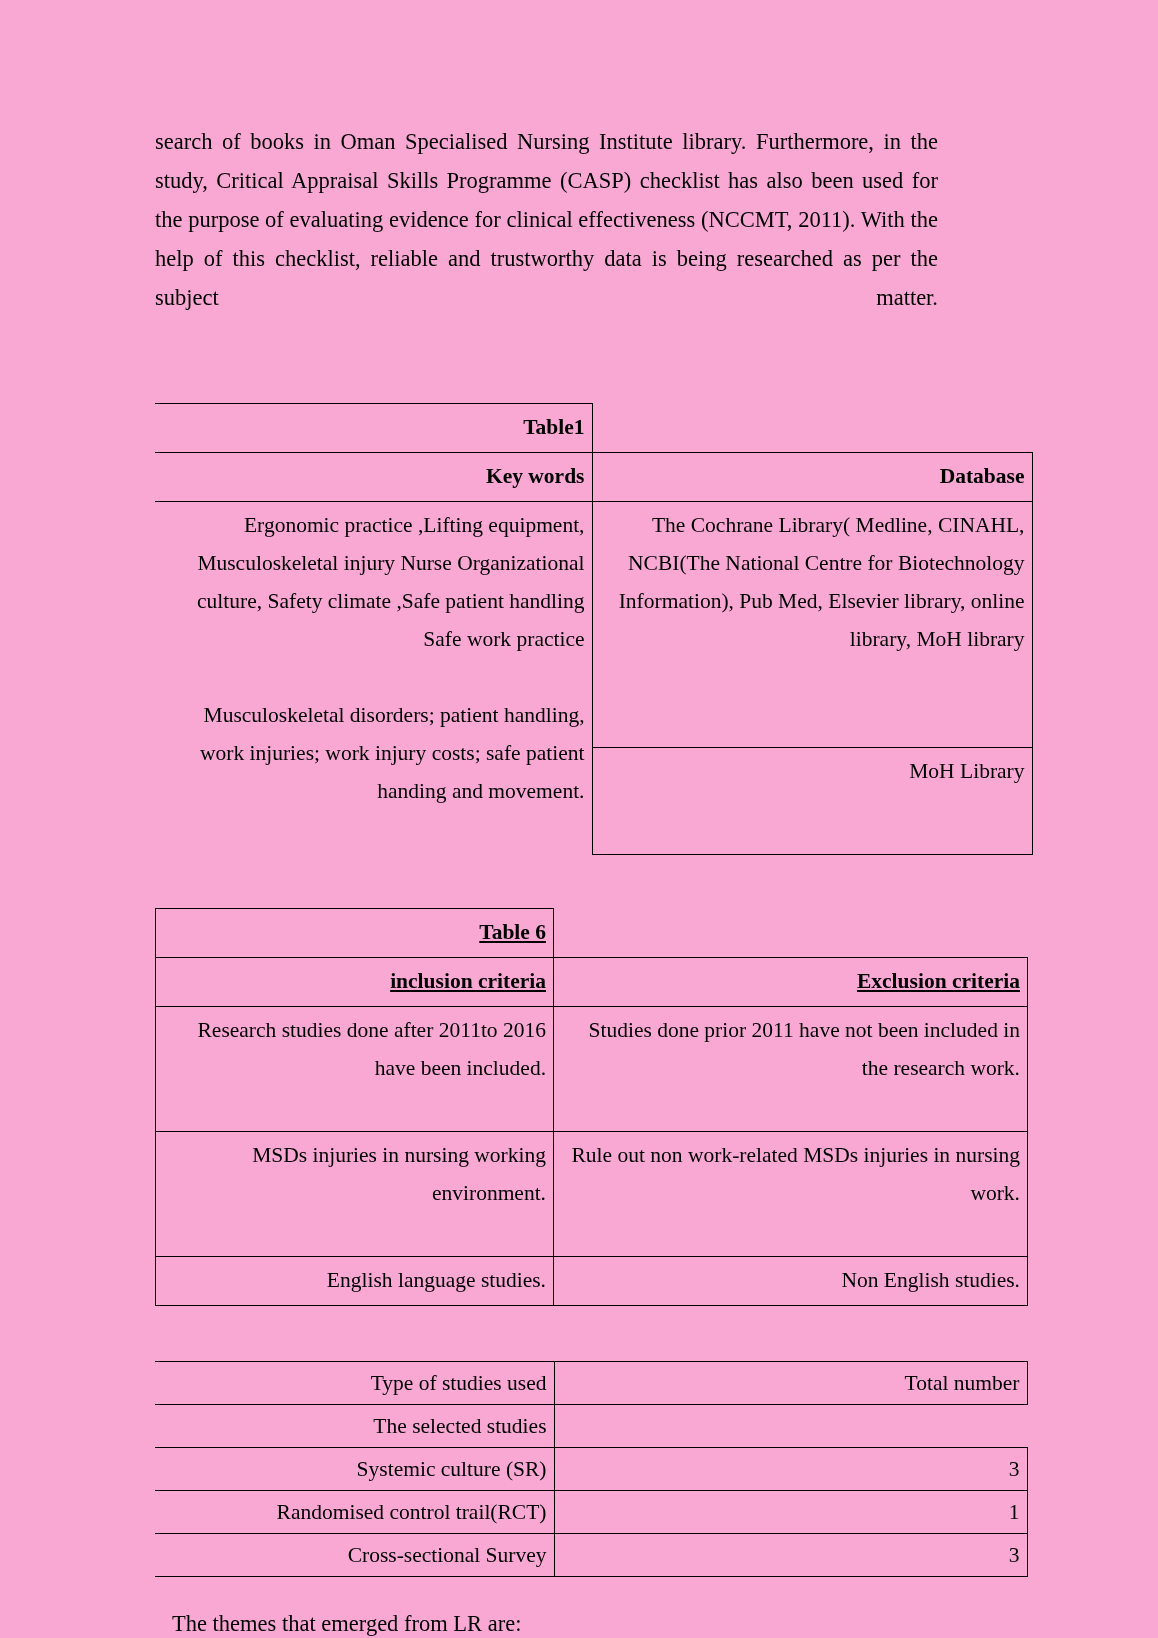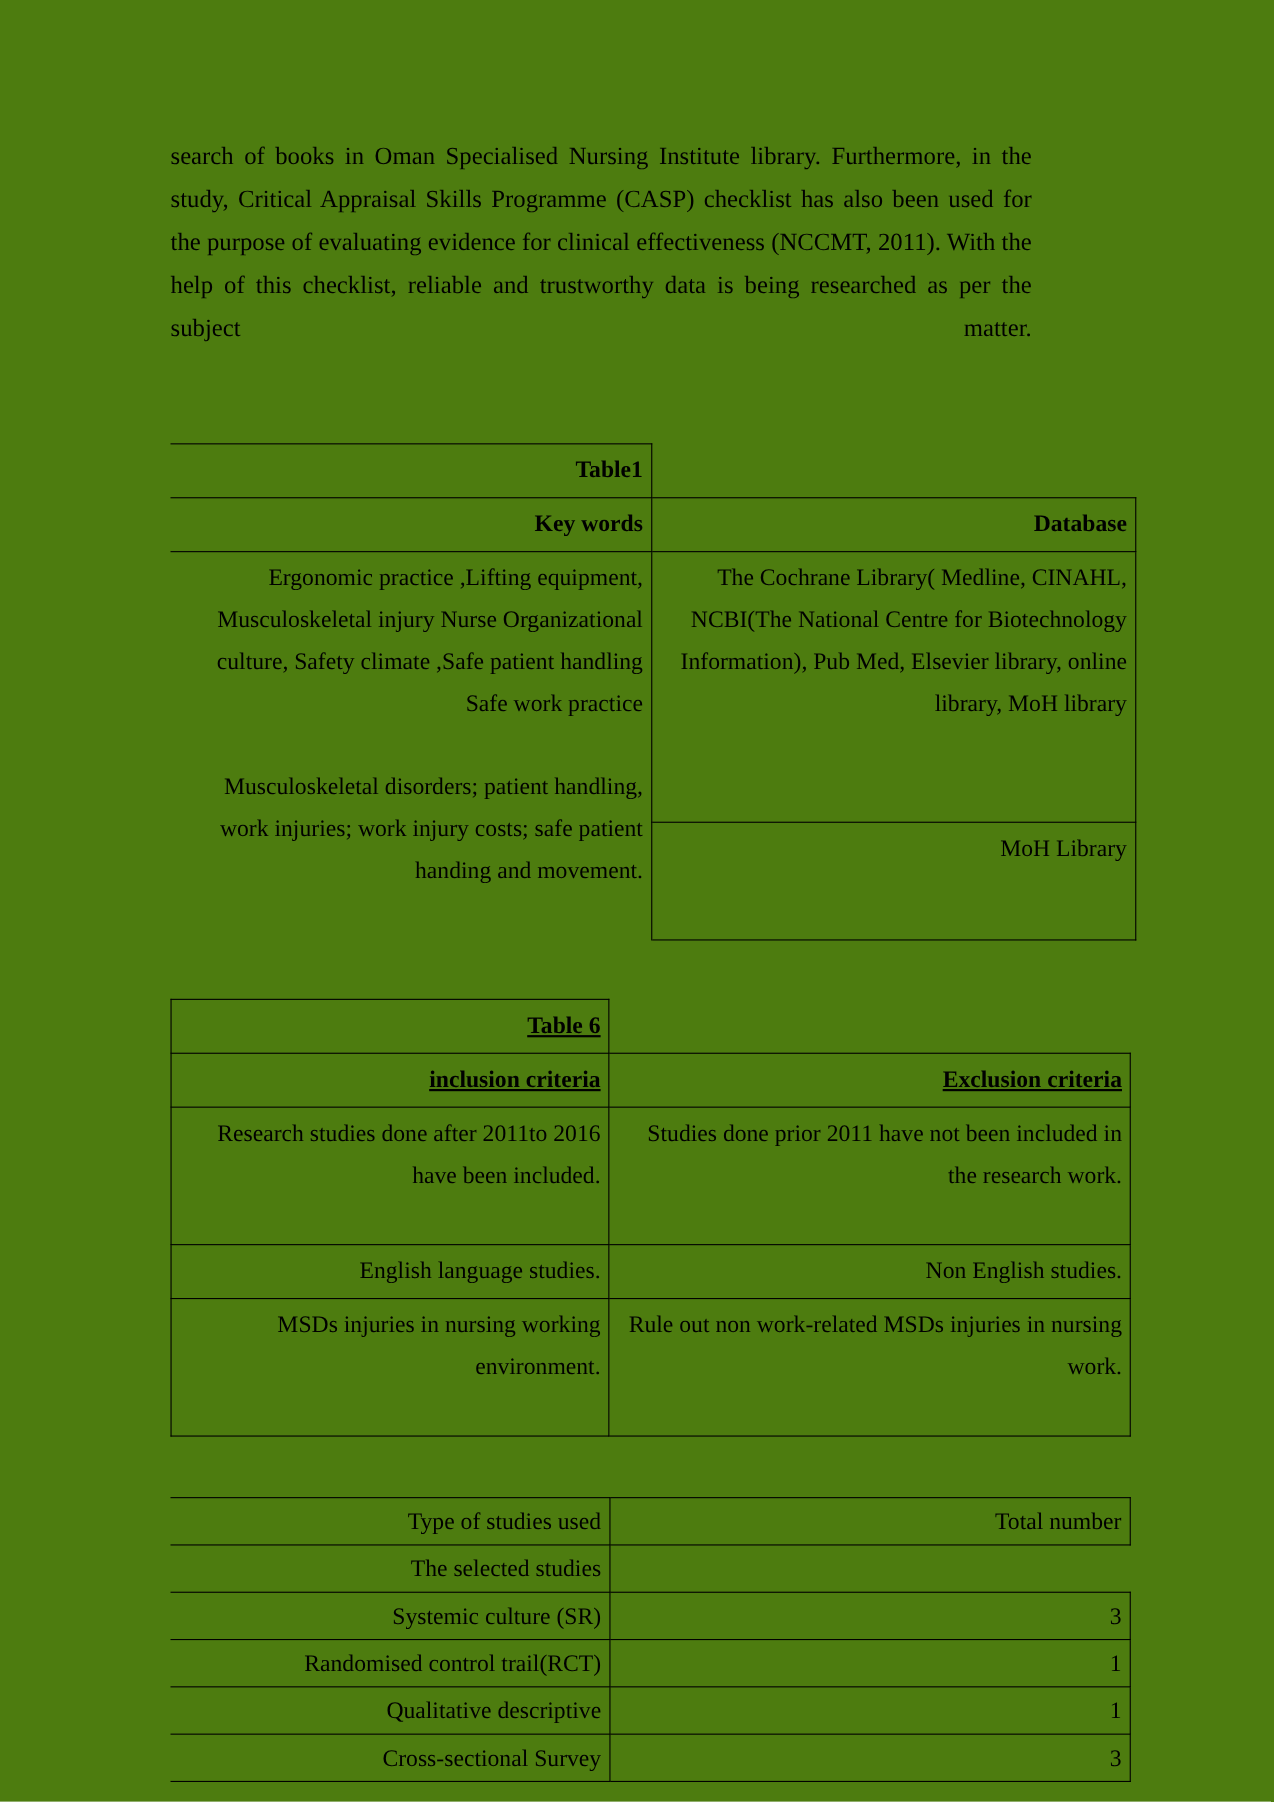--- a/index.html
+++ b/index.html
@@ -14,21 +14,21 @@
     color: #000000;
     position: relative;
     overflow: hidden;
   }
   .page {
     position: absolute;
     left: 0;
     top: 0;
     width: 1158px;
     height: 1638px;
-    background: #4d7c0f;
+    background: #f9a8d4;
   }
   .content {
     position: absolute;
     left: 155px;
     top: 122px;
     width: 880px;
   }
 
   
   .para {
@@ -184,33 +184,33 @@
         </tr>
         <tr>
           <td class="just">
             <span>Research studies done after 2011to 2016 have been included.</span><span class="jfill"></span>
           </td>
           <td class="just">
             <span>Studies done prior 2011 have not been included in the research work.</span><span class="jfill"></span>
           </td>
         </tr>
         <tr>
-          <td>
-            <span>English language studies.</span>
-          </td>
-          <td>
-            <span>Non English studies.</span>
-          </td>
-        </tr>
-        <tr>
           <td class="just tall-cell2">
             <span>MSDs injuries in nursing working environment.</span><span class="jfill"></span>
           </td>
           <td class="just tall-cell2">
             <span>Rule out non work-related MSDs injuries in nursing work.</span><span class="jfill"></span>
+          </td>
+        </tr>
+        <tr>
+          <td>
+            <span>English language studies.</span>
+          </td>
+          <td>
+            <span>Non English studies.</span>
           </td>
         </tr>
       </tbody>
     </table>
 
     <table class="tbl t3" id="table3">
       <colgroup>
           <col class="c1">
           <col class="c2">
         </colgroup>
@@ -240,28 +240,20 @@
         <tr>
           <td class="no-left">
             <span>Randomised control trail(RCT)</span>
           </td>
           <td>
             <span>1</span>
           </td>
         </tr>
         <tr>
           <td class="no-left">
-            <span>Qualitative descriptive</span>
-          </td>
-          <td>
-            <span>1</span>
-          </td>
-        </tr>
-        <tr>
-          <td class="no-left">
             <span>Cross-sectional Survey</span>
           </td>
           <td>
             <span>3</span>
           </td>
         </tr>
       </tbody>
     </table>
 
     <p class="footer-line">The themes that emerged from LR are:</p>

